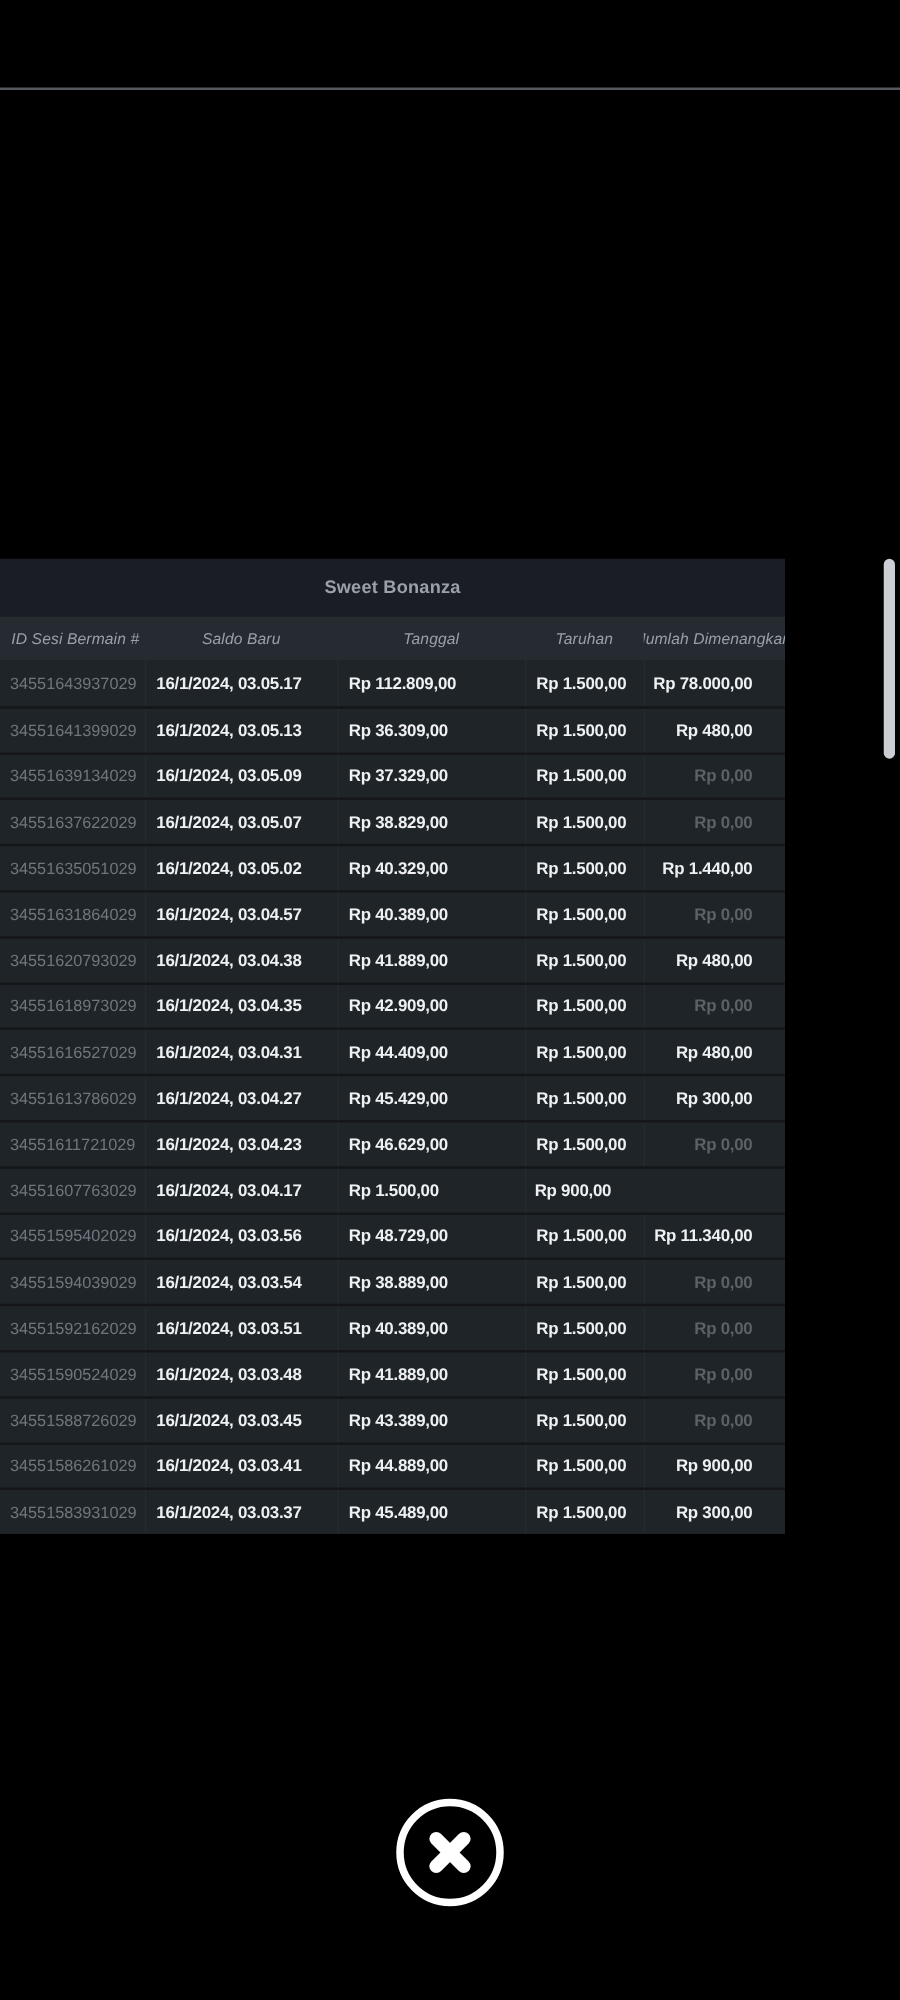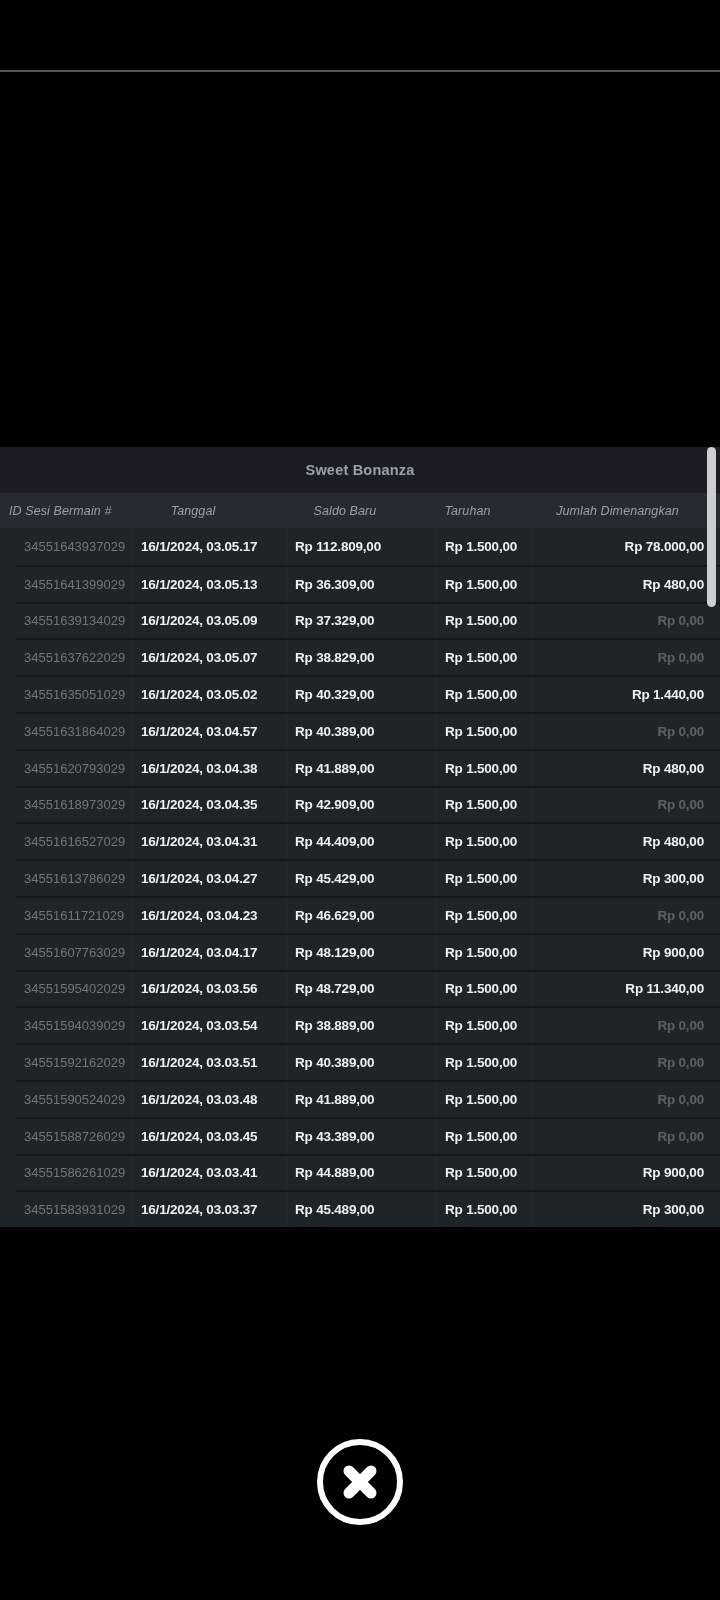--- a/index.html
+++ b/index.html
@@ -12,21 +12,21 @@
   }
 
   .top-divider {
     position: absolute; left: 0; top: 70px;
     width: 720px; height: 2px;
     background: #55585c;
   }
 
   .history-panel {
     position: absolute; left: 0; top: 447px;
-    width: 720px;
+    width: 628px;
   }
 
   .title-bar {
     height: 46px;
     background: #1a1e24;
     display: flex; align-items: center; justify-content: center;
   }
   .title-bar .title {
     color: #9aa1a8;
     font-size: 14.5px;
@@ -53,21 +53,20 @@
     white-space: nowrap;
     overflow: hidden;
   }
   .hcell.first { justify-content: flex-start; padding-left: 9px; }
 
   .body-rows { background: #1f2428; }
   .row {
     height: 36.8px;
     background: #1f2428;
     border-top: 2px solid #141619;
-    margin-left: 16px;
   }
   .row:first-child { border-top: none; }
 
   .cell {
     display: flex; align-items: center;
     color: #eef0f2;
     font-size: 13.5px;
     font-weight: 700;
     letter-spacing: -0.2px;
     white-space: nowrap;
@@ -78,21 +77,21 @@
   }
   .cell.c-id {
     border-left: none;
     color: #70767e;
     font-weight: 400;
     font-size: 13px;
     letter-spacing: 0px;
   }
   .cell.c-win {
     justify-content: flex-end;
-    padding-left: 0; padding-right: 16px;
+    padding-left: 0; padding-right: 26px;
   }
   .cell.c-win.zero { color: #5b6167; font-weight: 700; }
 
   .scrollbar-thumb {
     position: absolute;
     right: 4px; top: 447px;
     width: 9px; height: 160px;
     border-radius: 4.5px;
     background: #cbced2;
   }
@@ -115,22 +114,22 @@
 <body>
 
 <div class="top-divider"></div>
 
 <div class="history-panel">
   <div class="title-bar">
     <span class="title">Sweet Bonanza</span>
   </div>
   <div class="grid-row head-row" id="head-row">
       <div class="hcell first">ID Sesi Bermain #</div>
+      <div class="hcell">Saldo Baru</div>
       <div class="hcell">Tanggal</div>
-      <div class="hcell">Saldo Baru</div>
       <div class="hcell">Taruhan</div>
       <div class="hcell">Jumlah Dimenangkan</div>
     </div>
   <div class="body-rows" id="body-rows">
       <div class="grid-row row">
         <div class="cell c-id">34551643937029</div>
         <div class="cell c-date">16/1/2024, 03.05.17</div>
         <div class="cell c-balance">Rp 112.809,00</div>
         <div class="cell c-bet">Rp 1.500,00</div>
         <div class="cell c-win">Rp 78.000,00</div>
@@ -201,21 +200,20 @@
       <div class="grid-row row">
         <div class="cell c-id">34551611721029</div>
         <div class="cell c-date">16/1/2024, 03.04.23</div>
         <div class="cell c-balance">Rp 46.629,00</div>
         <div class="cell c-bet">Rp 1.500,00</div>
         <div class="cell c-win zero">Rp 0,00</div>
       </div>
       <div class="grid-row row">
         <div class="cell c-id">34551607763029</div>
         <div class="cell c-date">16/1/2024, 03.04.17</div>
-        <div class="cell c-balance">Rp 48.129,00</div>
         <div class="cell c-bet">Rp 1.500,00</div>
         <div class="cell c-win">Rp 900,00</div>
       </div>
       <div class="grid-row row">
         <div class="cell c-id">34551595402029</div>
         <div class="cell c-date">16/1/2024, 03.03.56</div>
         <div class="cell c-balance">Rp 48.729,00</div>
         <div class="cell c-bet">Rp 1.500,00</div>
         <div class="cell c-win">Rp 11.340,00</div>
       </div>

